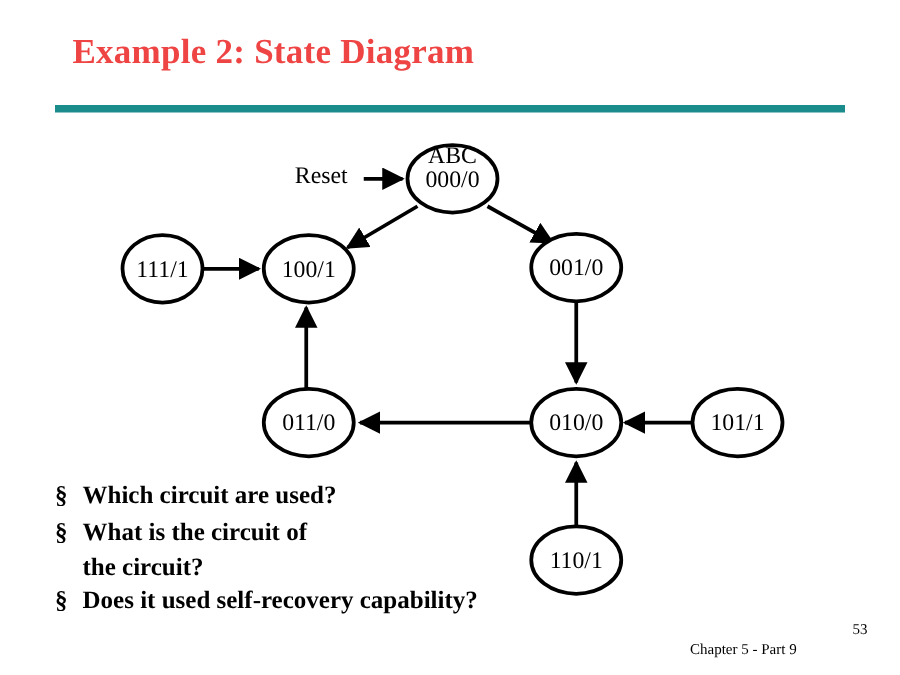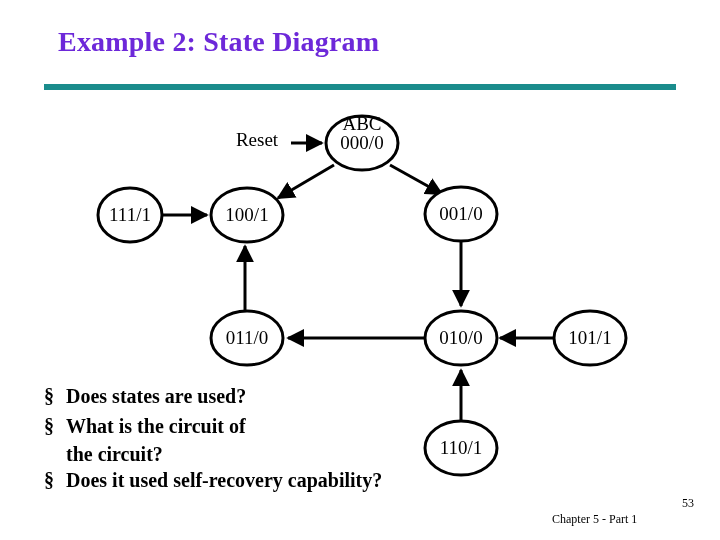--- a/index.html
+++ b/index.html
@@ -19,21 +19,21 @@
     left: 0; top: 0;
     width: 720px;
     height: 540px;
   }
   #title {
     position: absolute;
     left: 58px;
     top: 26px;
     font-size: 28px;
     font-weight: bold;
-    color: #6d28d9;
+    color: #ef4444;
     letter-spacing: 0.2px;
     white-space: nowrap;
   }
   #title-rule {
     position: absolute;
     left: 44px;
     top: 84px;
     width: 632px;
     height: 6px;
     background: #1a8c8c;
@@ -164,29 +164,29 @@
     <ellipse cx="461" cy="448" rx="36" ry="27" fill="#ffffff" stroke="#000000" stroke-width="3"></ellipse>
     <text class="node-label" x="461" y="450">110/1</text>
 
     <text class="plain-label" x="257" y="142">Reset</text>
     <text class="plain-label" x="362" y="126">ABC</text>
   </svg>
 
   <div class="bullets">
     <div class="bullet-row">
       <span class="bullet-mark">§</span>
-      <span class="bullet-text">Does states are used?</span>
+      <span class="bullet-text">Which circuit are used?</span>
     </div>
     <div class="bullet-row">
       <span class="bullet-mark">§</span>
       <span class="bullet-text">What is the circuit of</span>
     </div>
     <div class="bullet-cont">the circuit?</div>
     <div class="bullet-row">
       <span class="bullet-mark">§</span>
       <span class="bullet-text">Does it used self-recovery capability?</span>
     </div>
   </div>
 
-  <div id="footer-chapter">Chapter 5 - Part 1</div>
+  <div id="footer-chapter">Chapter 5 - Part 9</div>
   <div id="footer-page">53</div>
 
 </div>
 
 </body></html>

